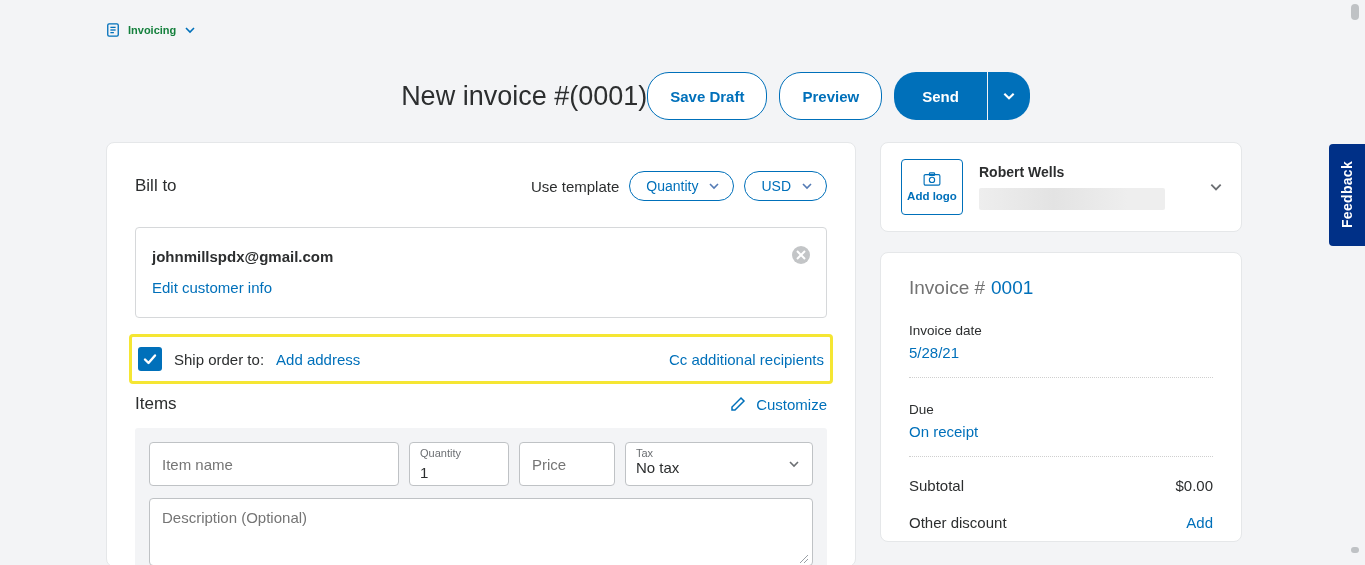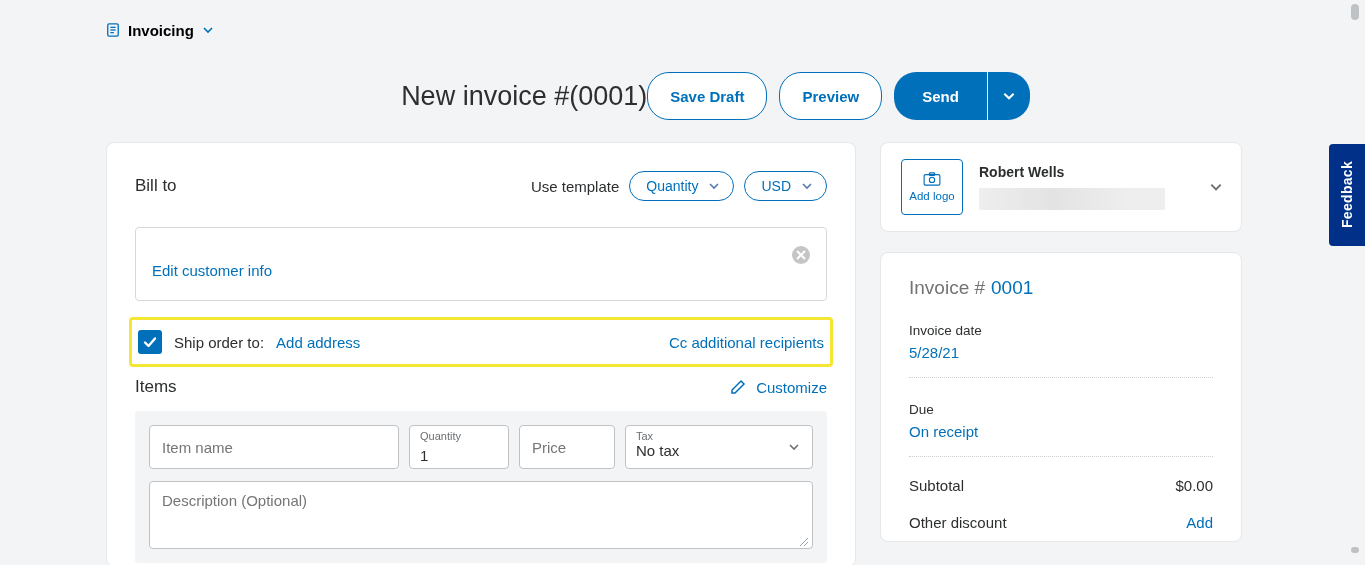--- a/index.html
+++ b/index.html
@@ -22,23 +22,23 @@
     display: flex;
     align-items: center;
     gap: 8px;
     height: 60px;
   }
   .breadcrumb .doc-icon {
     color: #0070ba;
     display: inline-flex;
   }
   .breadcrumb .label {
-    color: #000000;
+    color: #15803d;
     font-weight: 600;
-    font-size: 15px;
+    font-size: 11px;
   }
   .breadcrumb .chev {
     color: #0070ba;
     display: inline-flex;
   }
   
   .header-row {
     display: flex;
     align-items: center;
     justify-content: center;
@@ -294,21 +294,21 @@
     gap: 16px;
     position: relative;
   }
   .logo-box {
     width: 62px;
     height: 56px;
     border: 1px solid #0070ba;
     border-radius: 4px;
     color: #0070ba;
     font-size: 11.5px;
-    font-weight: 400;
+    font-weight: 700;
     display: flex;
     flex-direction: column;
     align-items: center;
     justify-content: center;
     gap: 4px;
     cursor: pointer;
   }
   .user-name { font-size:14px; font-weight:600; color:#2c2e2f; margin-bottom:8px; }
   .user-redact { width: 186px; height: 22px; background: linear-gradient(90deg, #eee 0%, #e3e3e3 40%, #eee 80%); border-radius:2px; }
   .user-card .chev-down { position:absolute; right:18px; top:50%; transform:translateY(-50%); color:#6c6f73; cursor:pointer; }
@@ -422,20 +422,21 @@
               <span>
                 <svg width="12" height="12" viewBox="0 0 12 12" fill="none" stroke="currentColor" stroke-width="1.6">
                     <polyline points="2,4 6,8 10,4"></polyline>
                   </svg>
               </span>
             </div>
           </div>
         </div>
 
         <div class="customer-box">
+          <div class="customer-email">johnmillspdx@gmail.com</div>
           <a class="edit-customer-link">Edit customer info</a>
           <div class="clear-icon">
             <span>
               <svg viewBox="0 0 10 10" fill="none" stroke="currentColor" stroke-width="2">
                   <line x1="1" y1="1" x2="9" y2="9"></line>
                   <line x1="9" y1="1" x2="1" y2="9"></line>
                 </svg>
             </span>
           </div>
         </div>

